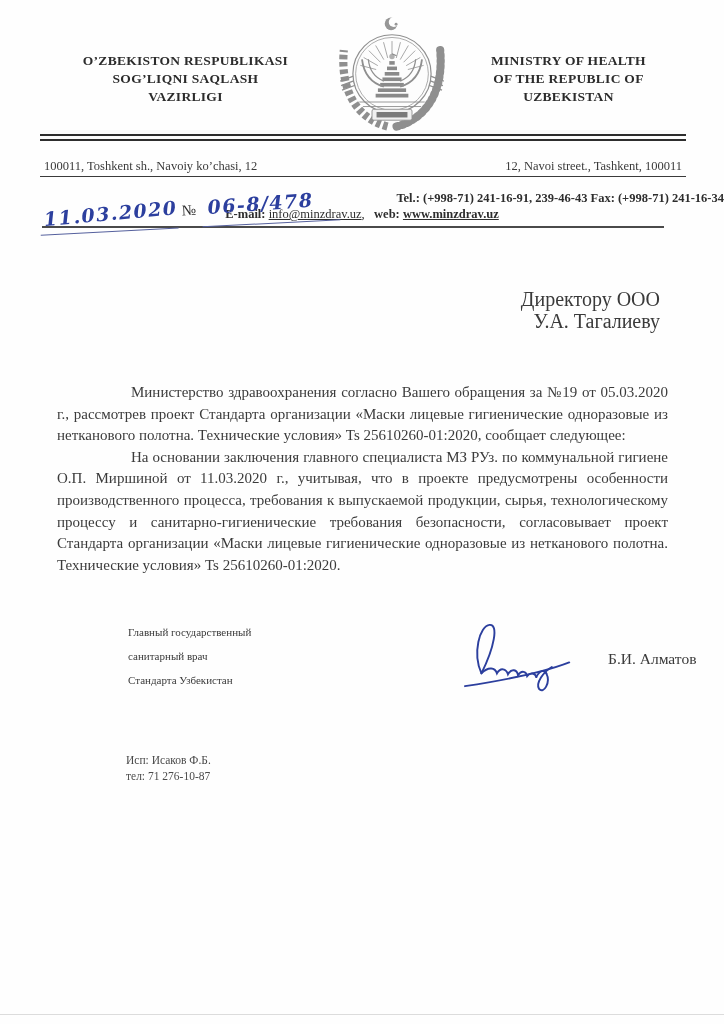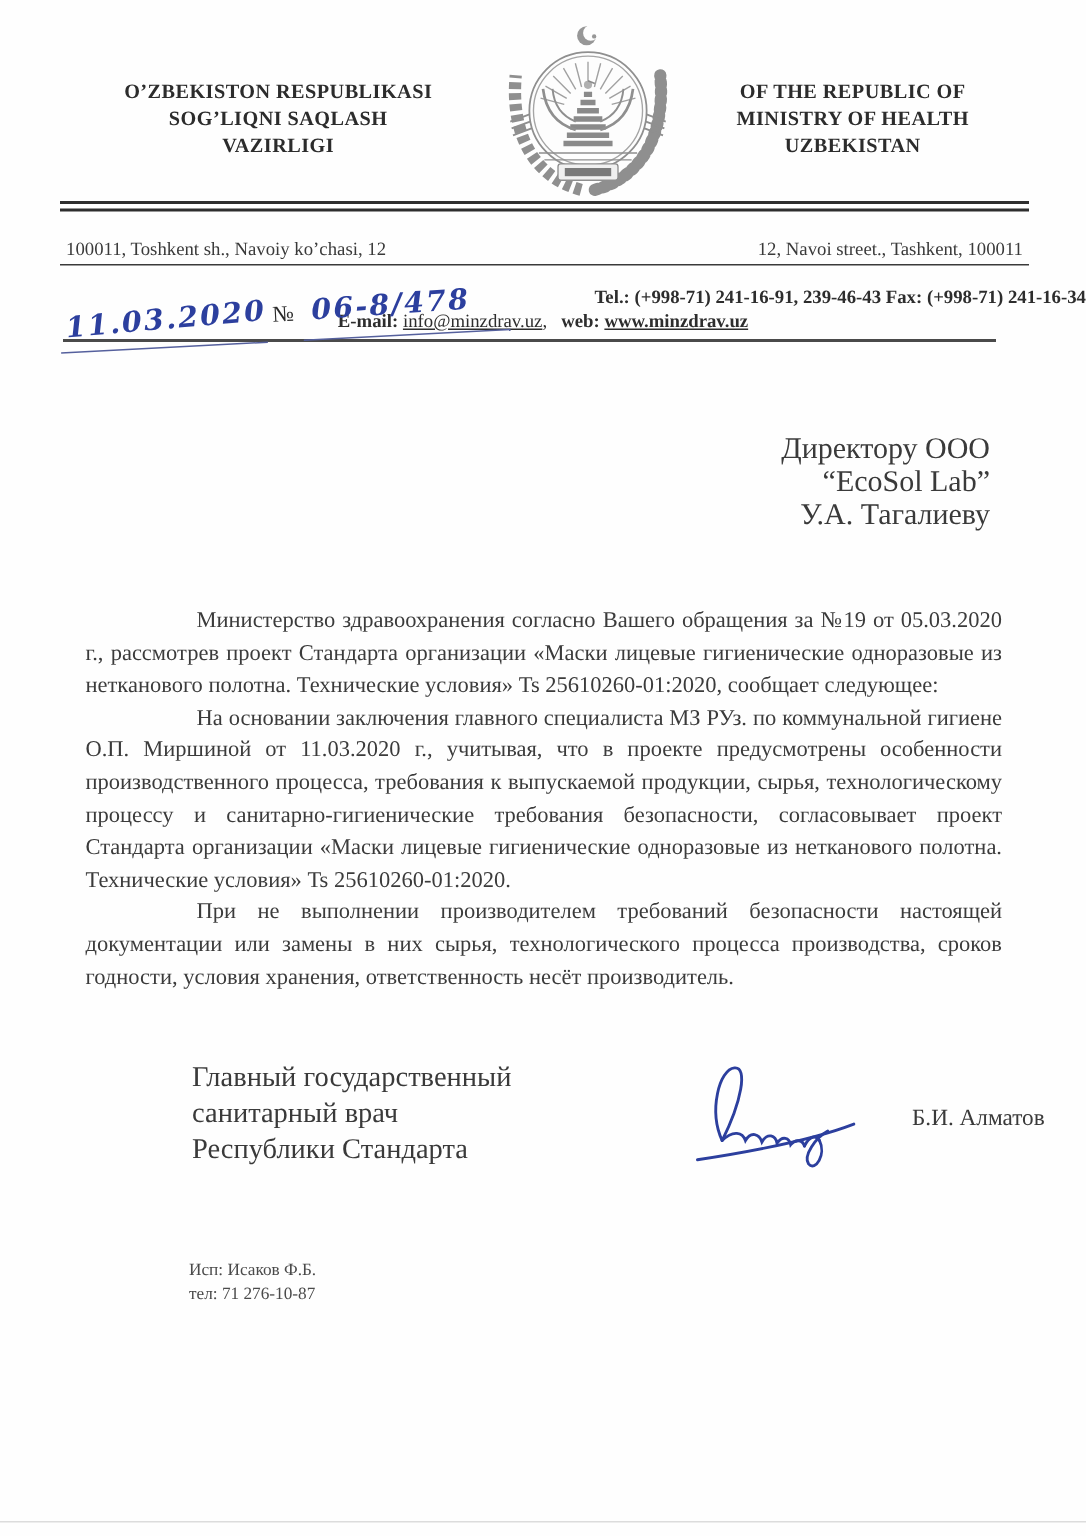--- a/index.html
+++ b/index.html
@@ -42,21 +42,21 @@
     border-top:1.5px solid #55609d;}
   
   .recipient{margin:12px 64px 0 0;text-align:right;font-size:20px;
     line-height:22px;color:#3a3a3a;}
   
   .body-text{margin:50px 56px 0 57px;}
   .body-p{margin:0;font-size:15px;line-height:21.6px;text-align:justify;
     text-indent:74px;color:#3b3b3b;}
   
   .sig-row{display:flex;margin:44px 0 0 128px;align-items:flex-start;}
-  .sig-title{width:242px;font-size:19px;line-height:24px;color:#3a3a3a;}
+  .sig-title{width:242px;font-size:11px;line-height:24px;color:#3a3a3a;}
   .sig-scribble{width:128px;height:84px;margin:-6px 0 0 84px;flex:0 0 auto;}
   .sig-name{margin:30px 0 0 26px;font-size:15.5px;color:#3a3a3a;white-space:nowrap;}
   
   .exec-note{margin:54px 0 0 126px;font-size:11.5px;line-height:16px;color:#4a4a4a;}
   .scan-edge{position:absolute;left:0;right:0;bottom:9px;height:1px;background:#dcdcdc;}
   .g{stroke:#8f8f8f;fill:none;}
 </style>
 </head>
 <body>
 
@@ -114,22 +114,22 @@
         <path class="g" d="M70 76 C80 72 86 64 87 52" stroke-width="1.4"></path>
       </g>
 
       <path class="g" d="M25 99 L97 99 M29 104 L93 104" stroke-width="1" stroke="#a5a5a5"></path>
 
       <rect x="39" y="107" width="44" height="12" rx="2" fill="#f0f0f0" stroke="#8f8f8f" stroke-width="1"></rect>
       <rect x="44" y="110" width="34" height="6" fill="#7a7a7a"></rect>
     </svg>
 
     <div class="org-block en">
+      <div>MINISTRY OF HEALTH</div>
       <div>OF THE REPUBLIC OF</div>
-      <div>MINISTRY OF HEALTH</div>
       <div>UZBEKISTAN</div>
     </div>
   </div>
 
   <div class="rule-double"></div>
 
   <div class="addr-row">
     <span>100011, Toshkent sh., Navoiy ko’chasi, 12</span>
     <span>12, Navoi street., Tashkent, 100011</span>
   </div>
@@ -150,35 +150,33 @@
   <div class="ref-zone">
     <span class="hand ref-date">11.03.2020</span>
     <span class="ref-no-sign">№</span>
     <span class="hand ref-num">06-8/478</span>
     <div class="ref-line1"></div>
     <div class="ref-line2"></div>
   </div>
 
   <div class="recipient" style="margin-top:60px;">
     <div>Директору ООО</div>
-    <div>“EcoSol Lab”</div>
     <div>У.А. Тагалиеву</div>
   </div>
 
   <div class="body-text">
     <p class="body-p">Министерство здравоохранения согласно Вашего обращения за №19 от 05.03.2020 г., рассмотрев проект Стандарта организации «Маски лицевые гигиенические одноразовые из нетканового полотна. Технические условия» Ts 25610260-01:2020, сообщает следующее:</p>
     <p class="body-p">На основании заключения главного специалиста МЗ РУз. по коммунальной гигиене О.П. Миршиной от 11.03.2020 г., учитывая, что в проекте предусмотрены особенности производственного процесса, требования к выпускаемой продукции, сырья, технологическому процессу и санитарно-гигиенические требования безопасности, согласовывает проект Стандарта организации «Маски лицевые гигиенические одноразовые из нетканового полотна. Технические условия» Ts 25610260-01:2020.</p>
-    <p class="body-p">При не выполнении производителем требований безопасности настоящей документации или замены в них сырья, технологического процесса производства, сроков годности, условия хранения, ответственность несёт производитель.</p>
   </div>
 
   <div class="sig-row">
     <div class="sig-title">
       <div>Главный государственный</div>
       <div>санитарный  врач</div>
-      <div>Республики Стандарта</div>
+      <div>Стандарта Узбекистан</div>
     </div>
     <svg class="sig-scribble" viewBox="0 0 140 86" aria-hidden="true">
       <g stroke="#2c3f9e" stroke-width="2.1" fill="none" stroke-linecap="round">
         <path d="M30 62 C20 40 28 10 39 9 C49 8 44 34 30 62"></path>
         <path d="M30 62 C38 54 45 56 47 62 C51 55 57 57 59 63 C63 56 69 58 70 64 C74 58 79 60 80 65 C84 60 89 62 90 66"></path>
         <path d="M90 66 C94 58 99 58 101 62"></path>
         <path d="M101 62 C106 72 98 85 93 79 C89 73 98 60 107 55"></path>
         <path d="M12 76 C45 71 95 62 126 50"></path>
       </g>
     </svg>

